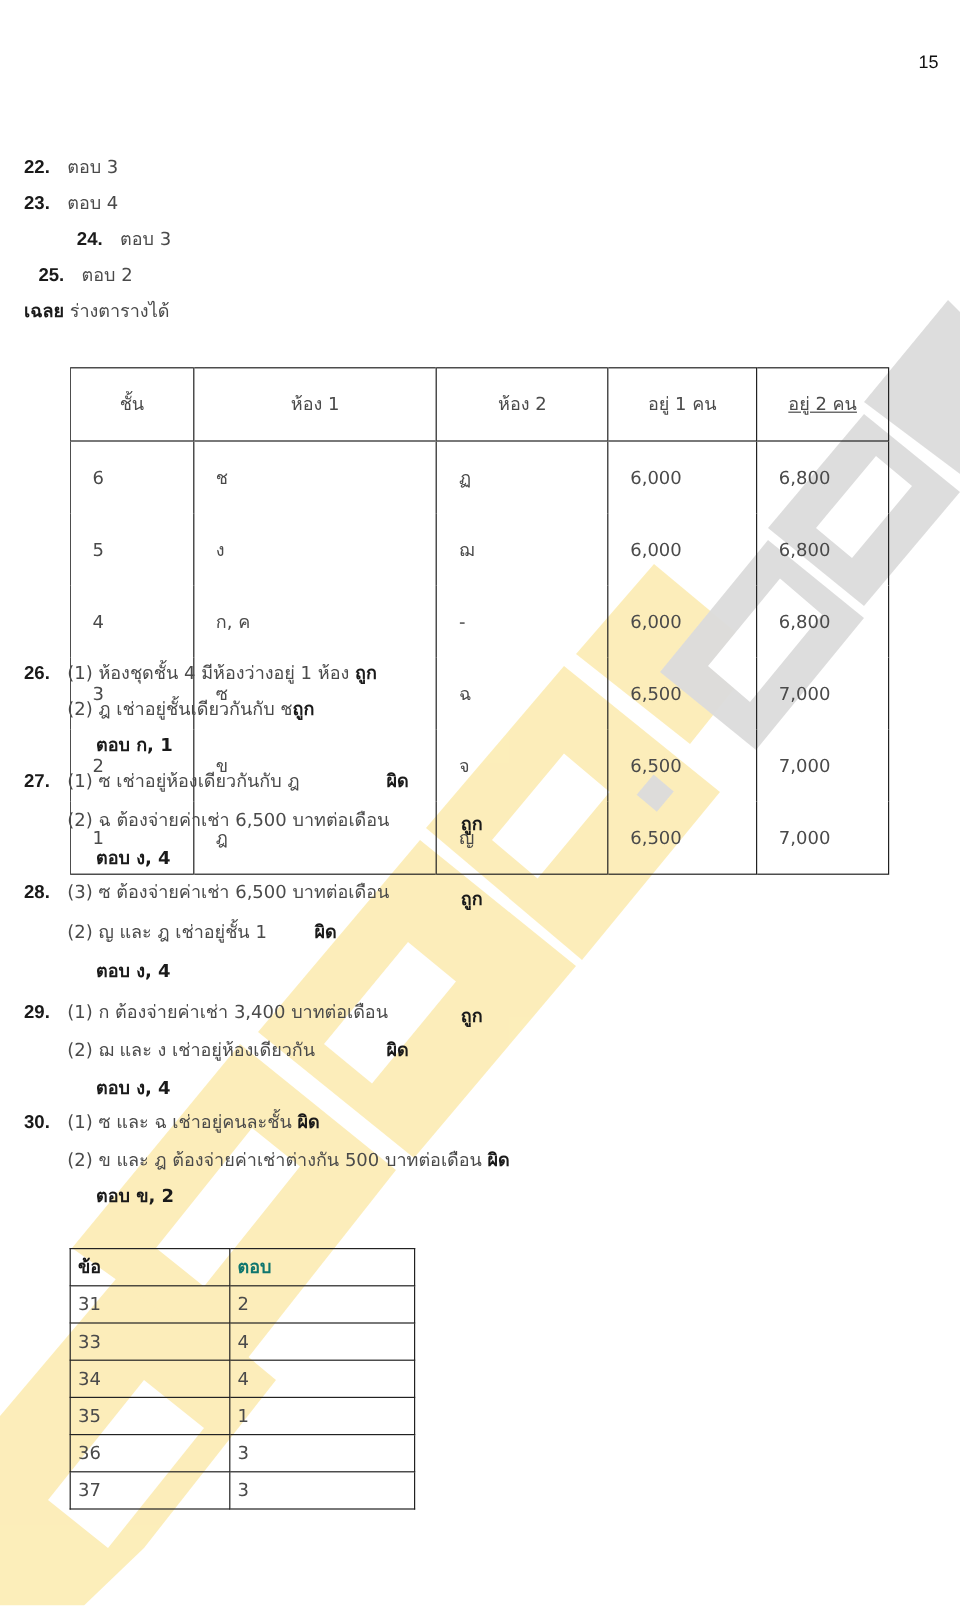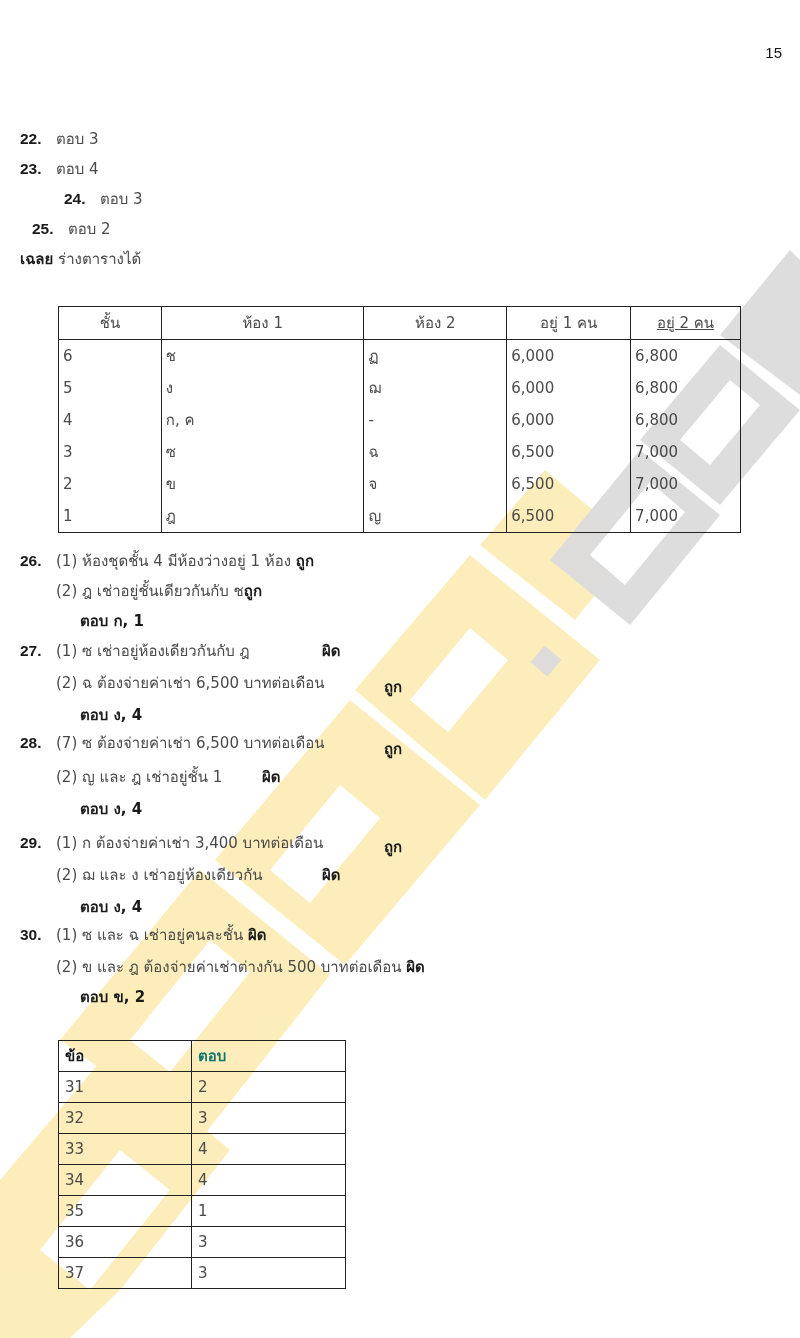--- a/index.html
+++ b/index.html
@@ -14,21 +14,21 @@
 
     .line { position: absolute; left: 20px; font-size: 15px; line-height: 22px; white-space: nowrap; color: #4a4a4a; }
     .num { font-family: "Liberation Sans", sans-serif; font-weight: bold; color: #1a1a1a; font-size: 15.5px; display: inline-block; width: 36px; }
     .ans { font-weight: normal; color: #4a4a4a; }
     .bold { font-weight: bold; color: #1a1a1a; }
     .sub { left: 56px; }
     .final { left: 80px; font-weight: bold; color: #1a1a1a; }
     .verdict { position: absolute; font-weight: bold; color: #1a1a1a; font-size: 15px; }
 
     table.floor-table { position: absolute; left: 58px; top: 306px; width: 683px; border-collapse: collapse; font-size: 15px; color: #4a4a4a; }
-    table.floor-table th, table.floor-table td { font-weight: normal; border-left: 1.5px solid #222; border-right: 1.5px solid #222; height: 30px; padding: 4px; }
+    table.floor-table th, table.floor-table td { font-weight: normal; border-left: 1.5px solid #222; border-right: 1.5px solid #222; height: 30px; padding: 18px; }
     table.floor-table { border: 1.5px solid #222; }
     table.floor-table thead tr { border-bottom: 1.5px solid #222; }
     table.floor-table th { height: 30px; }
     table.floor-table td { height: 30.5px; }
 
     table.answer-table { position: absolute; left: 58px; top: 1040px; width: 288px; border-collapse: collapse; font-size: 15px; color: #4a4a4a; }
     table.answer-table th, table.answer-table td { border: 1.5px solid #222; text-align: left; padding-left: 6px; height: 31px; font-weight: normal; }
     table.answer-table th:first-child, table.answer-table td:first-child { width: 133px; }
   </style>
 </head>
@@ -155,21 +155,21 @@
     <span class="num">27.</span><span>(1) ซ เช่าอยู่ห้องเดียวกันกับ ฎ</span>
   </div>
   <div class="verdict" style="top:640px; left:322px; line-height:22px;">ผิด</div>
   <div class="line sub" style="top:672px;">
     <span>(2) ฉ ต้องจ่ายค่าเช่า 6,500 บาทต่อเดือน</span>
   </div>
   <div class="verdict" style="top:676px; left:384px; line-height:22px;">ถูก</div>
   <div class="line final" style="top:704px;">ตอบ ง, 4</div>
 
   <div class="line" style="top:732px;">
-    <span class="num">28.</span><span>(7) ซ ต้องจ่ายค่าเช่า 6,500 บาทต่อเดือน</span>
+    <span class="num">28.</span><span>(3) ซ ต้องจ่ายค่าเช่า 6,500 บาทต่อเดือน</span>
   </div>
   <div class="verdict" style="top:738px; left:384px; line-height:22px;">ถูก</div>
   <div class="line sub" style="top:766px;">
     <span>(2) ญ และ ฎ เช่าอยู่ชั้น 1</span>
   </div>
   <div class="verdict" style="top:766px; left:262px; line-height:22px;">ผิด</div>
   <div class="line final" style="top:798px;">ตอบ ง, 4</div>
 
   <div class="line" style="top:832px;">
     <span class="num">29.</span><span>(1) ก ต้องจ่ายค่าเช่า 3,400 บาทต่อเดือน</span>
@@ -197,24 +197,20 @@
         <th class="bold" style="font-weight:bold; color:#1a1a1a;">ข้อ</th>
         <th class="bold" style="font-weight:bold; color:#0f766e;">ตอบ</th>
       </tr>
     </thead>
     <tbody>
       <tr>
         <td>31</td>
         <td>2</td>
       </tr>
       <tr>
-        <td>32</td>
-        <td>3</td>
-      </tr>
-      <tr>
         <td>33</td>
         <td>4</td>
       </tr>
       <tr>
         <td>34</td>
         <td>4</td>
       </tr>
       <tr>
         <td>35</td>
         <td>1</td>

